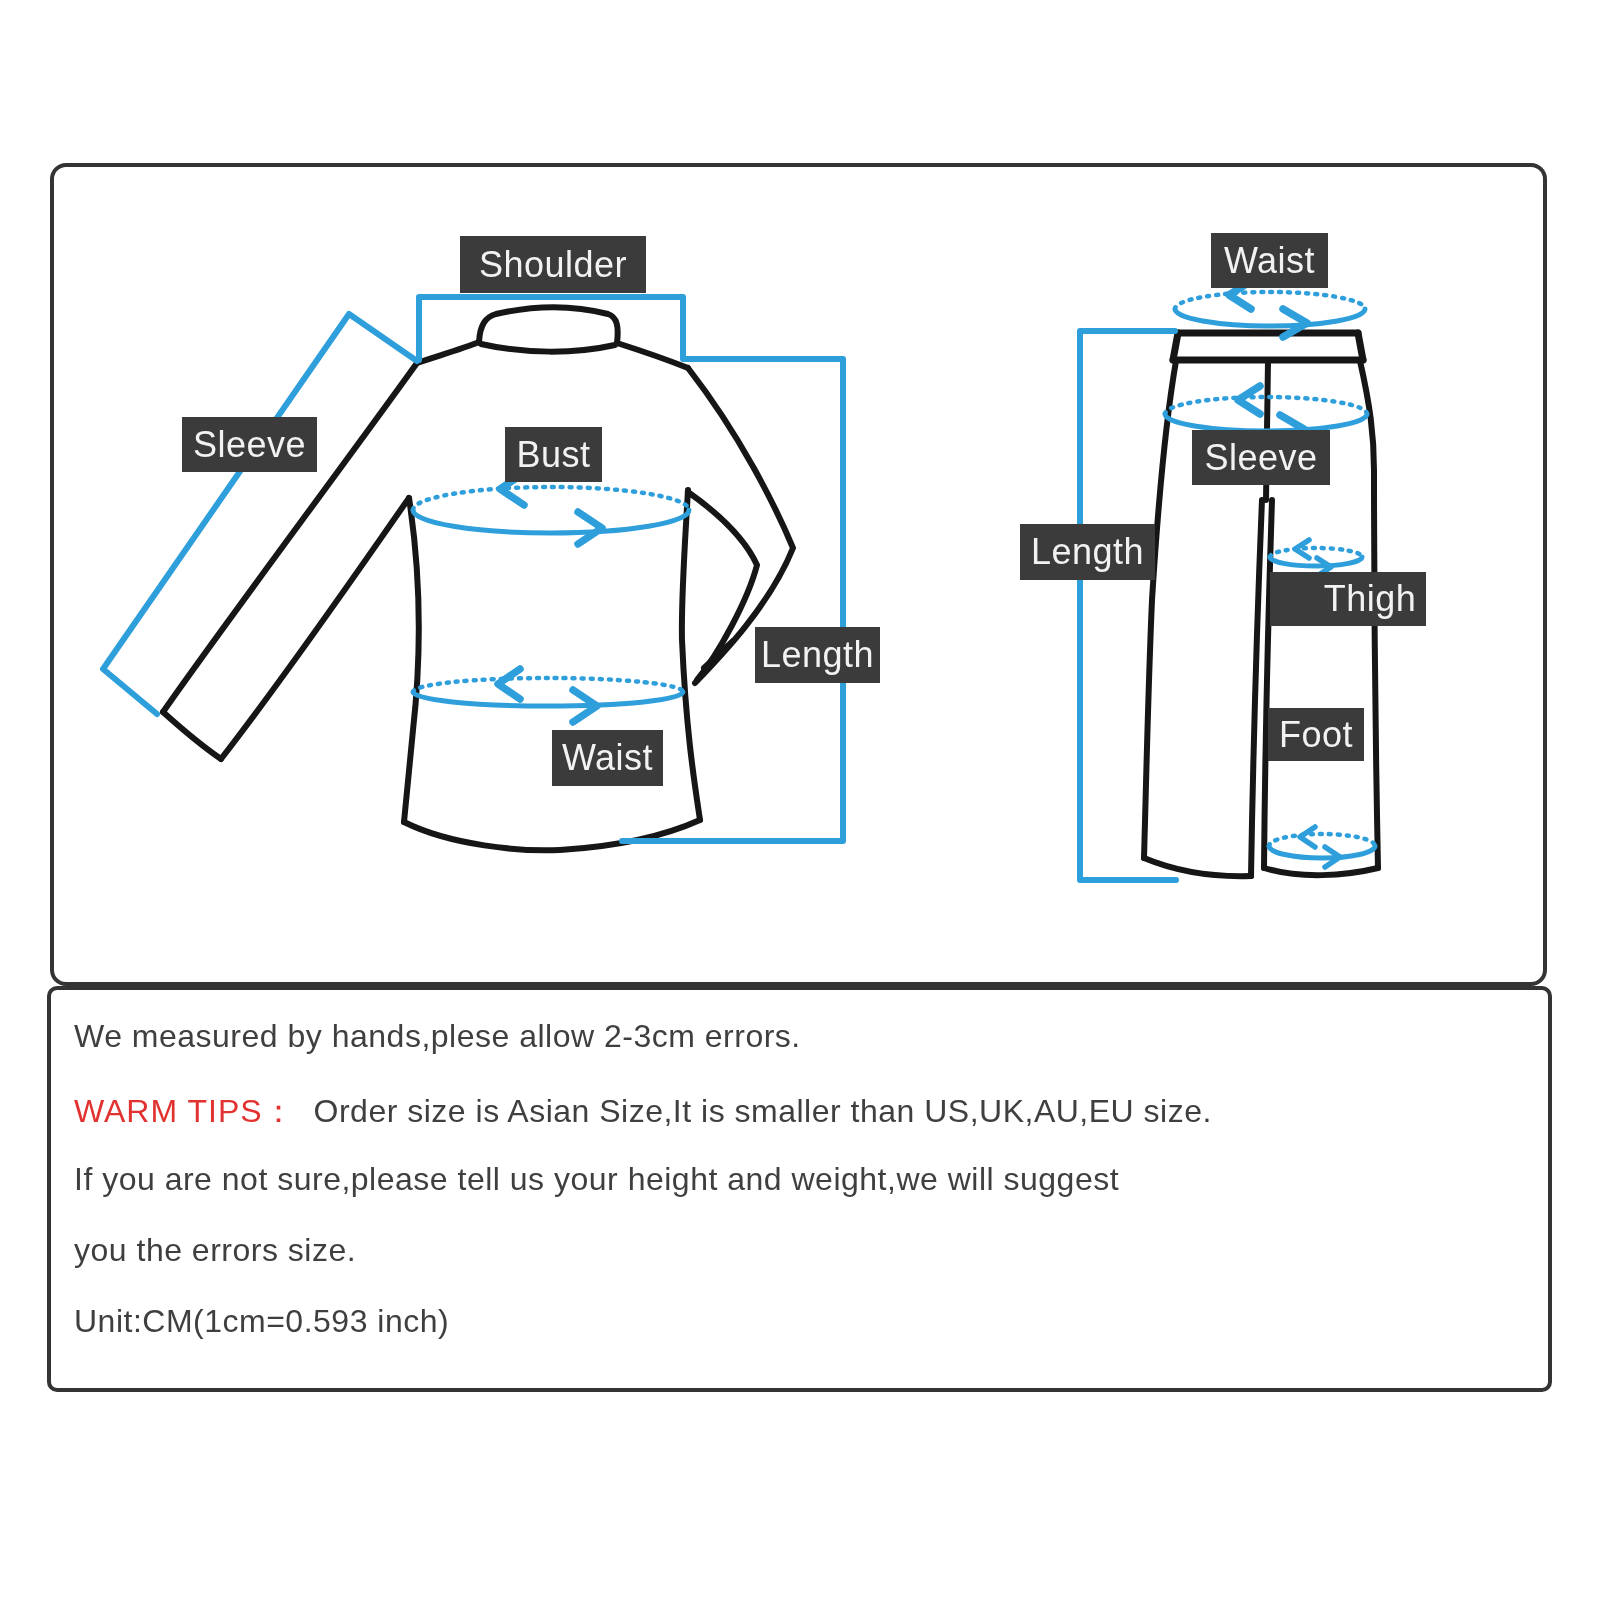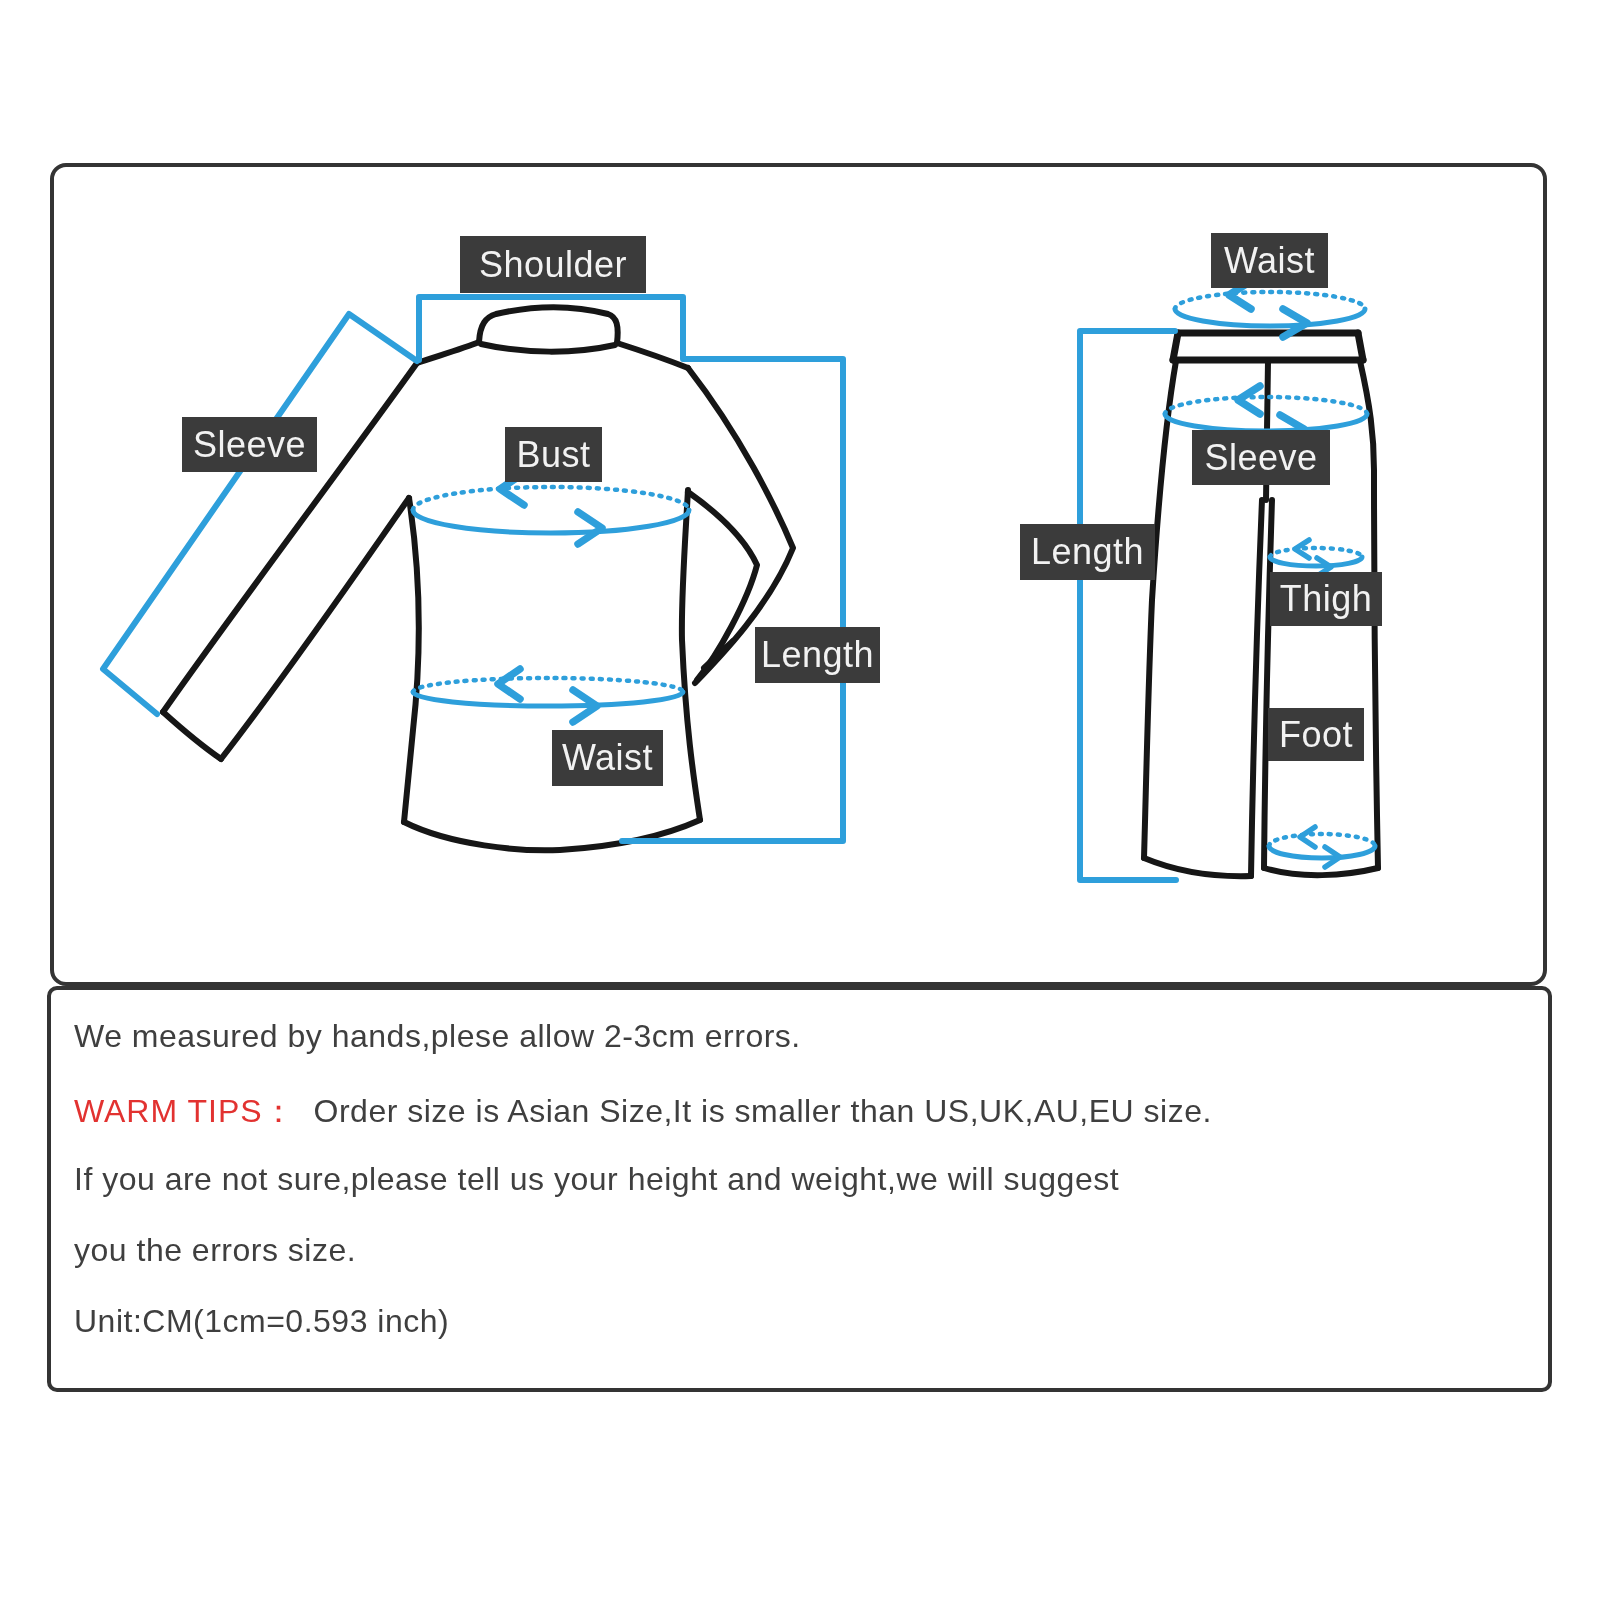--- a/index.html
+++ b/index.html
@@ -105,21 +105,21 @@
 
   <div class="mlabel" style="left:460px;top:236px;width:186px;height:57px;">Shoulder</div>
   <div class="mlabel" style="left:182px;top:417px;width:135px;height:55px;">Sleeve</div>
   <div class="mlabel" style="left:505px;top:427px;width:97px;height:55px;text-align:right;">Bust</div>
   <div class="mlabel" style="left:755px;top:627px;width:125px;height:56px;">Length</div>
   <div class="mlabel" style="left:552px;top:730px;width:111px;height:56px;">Waist</div>
 
   <div class="mlabel" style="left:1211px;top:233px;width:117px;height:55px;">Waist</div>
   <div class="mlabel" style="left:1192px;top:430px;width:138px;height:55px;">Sleeve</div>
   <div class="mlabel" style="left:1020px;top:524px;width:135px;height:56px;">Length</div>
-  <div class="mlabel" style="left:1270px;top:572px;width:112px;height:54px;">Thigh</div>
+  <div class="mlabel" style="left:1270px;top:572px;width:112px;height:54px;padding-left:44px;">Thigh</div>
   <div class="mlabel" style="left:1268px;top:708px;width:96px;height:53px;">Foot</div>
 
   <div class="notes" style="top:1018px;">We measured by hands,plese allow 2-3cm errors.</div>
   <div class="notes" style="top:1161px;">If you are not sure,please tell us your height and weight,we will suggest</div>
   <div class="notes" style="top:1090px;">
     <span class="red">WARM TIPS：</span><span>Order size is Asian Size,It is smaller than US,UK,AU,EU size.</span>
   </div>
   <div class="notes" style="top:1232px;">you the errors size.</div>
   <div class="notes" style="top:1303px;">Unit:CM(1cm=0.593 inch)</div>
 

